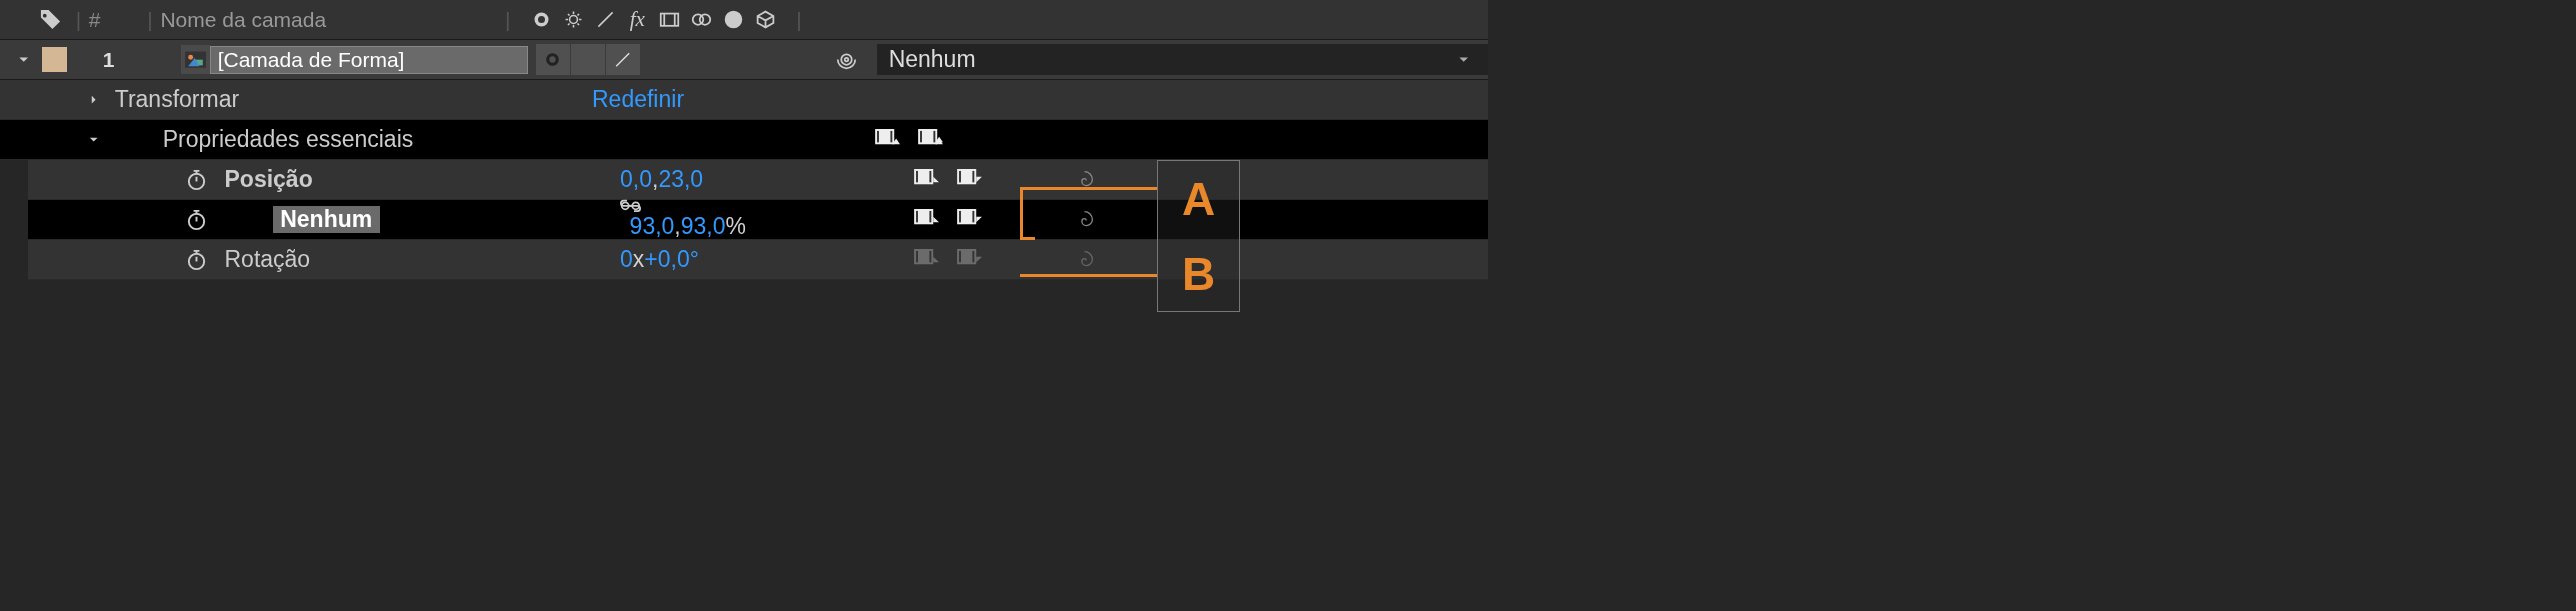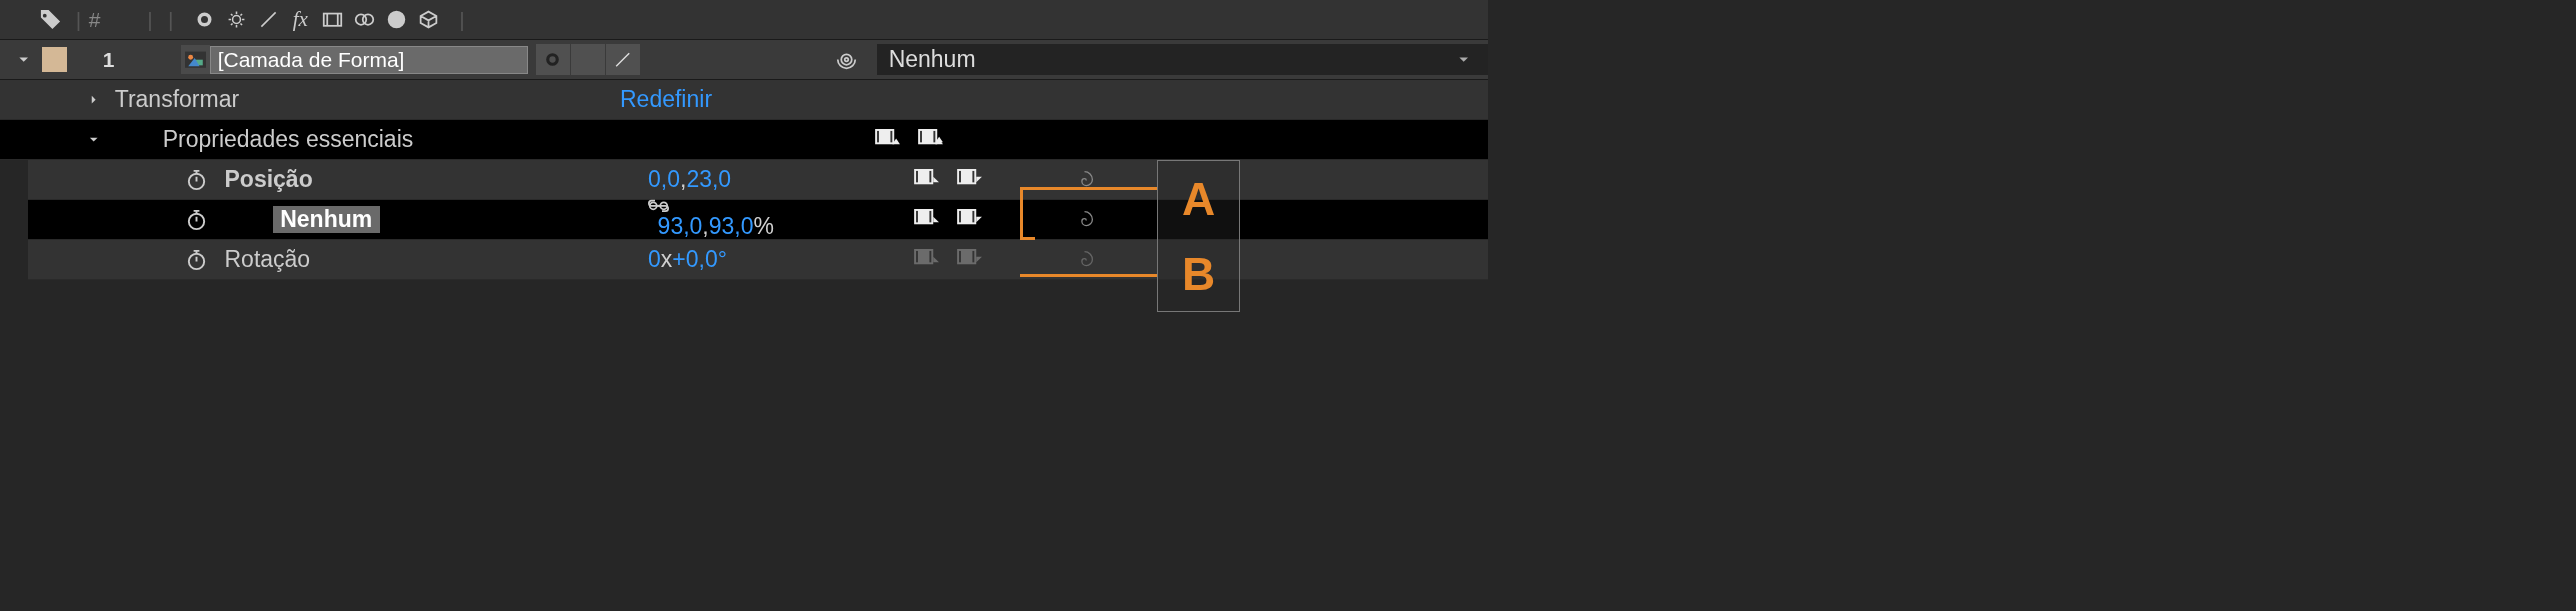--- a/index.html
+++ b/index.html
@@ -81,21 +81,21 @@
   border-bottom: 1px solid #2a2a2a;
   position: relative;
 }
 .prop-row.dark { background: #000000; gap: 48px; }
 .prop-indent-1 { padding-left: 86px; }
 .prop-indent-2 { padding-left: 154px; margin-left: 28px; }
 .prop-twirl { width: 21px; color: #ccc; cursor: pointer; margin-right: 7.7px; }
 .prop-label { color: #ccc; font-size: 23px; }
 .prop-label.bold { font-weight: bold; }
 .prop-label.selected { background: #6a6a6a; color: #fff; padding: 0 7.7px; }
-.prop-value { position: absolute; left: 620px; color: #3399ff; font-size: 23px; }
+.prop-value { position: absolute; left: 592px; color: #3399ff; font-size: 23px; }
 .prop-value .white { color: #d0d0d0; }
 .prop-value .chain { color: #ccc; margin-right: 9.6px; }
 
 .stopwatch { width: 29px; height: 29px; margin-right: 13.5px; display: flex; align-items: center; justify-content: center; color: #ccc; }
 
 .eg-icons { position: absolute; left: 872px; display: flex; gap: 9.6px; }
 .eg-icons.shift { left: 922px; }
 .eg-btn { width: 33px; height: 25px; display: flex; align-items: center; justify-content: center; color: #eee; }
 .eg-btn.dim { opacity: 0.3; }
 
@@ -132,20 +132,21 @@
 
   <div class="header-row">
     <div class="tag-icon">
       <svg width="23" height="23" viewBox="0 0 24 24" fill="#ccc">
           <path d="M2 2h8l12 12-8 8L2 10V2zm4 4a2 2 0 100 4 2 2 0 000-4z"></path>
         </svg>
     </div>
     <span class="sep">|</span>
     <span class="hash">#</span>
     <span class="sep">|</span>
+    <span class="layer-name-h">Nome da camada</span>
     <span class="sep">|</span>
     <div class="switches">
       <div class="sw">
           <svg width="21" height="21" viewBox="0 0 24 24" fill="#ccc">
             <path d="M4 12a8 8 0 0116 0 8 8 0 01-16 0zm8-4a4 4 0 100 8 4 4 0 000-8z"></path>
           </svg>
         </div>
       <div class="sw">
           <svg width="19" height="19" viewBox="0 0 24 24" fill="none" stroke="#ccc" stroke-width="2">
             <circle cx="12" cy="12" r="5"></circle>

